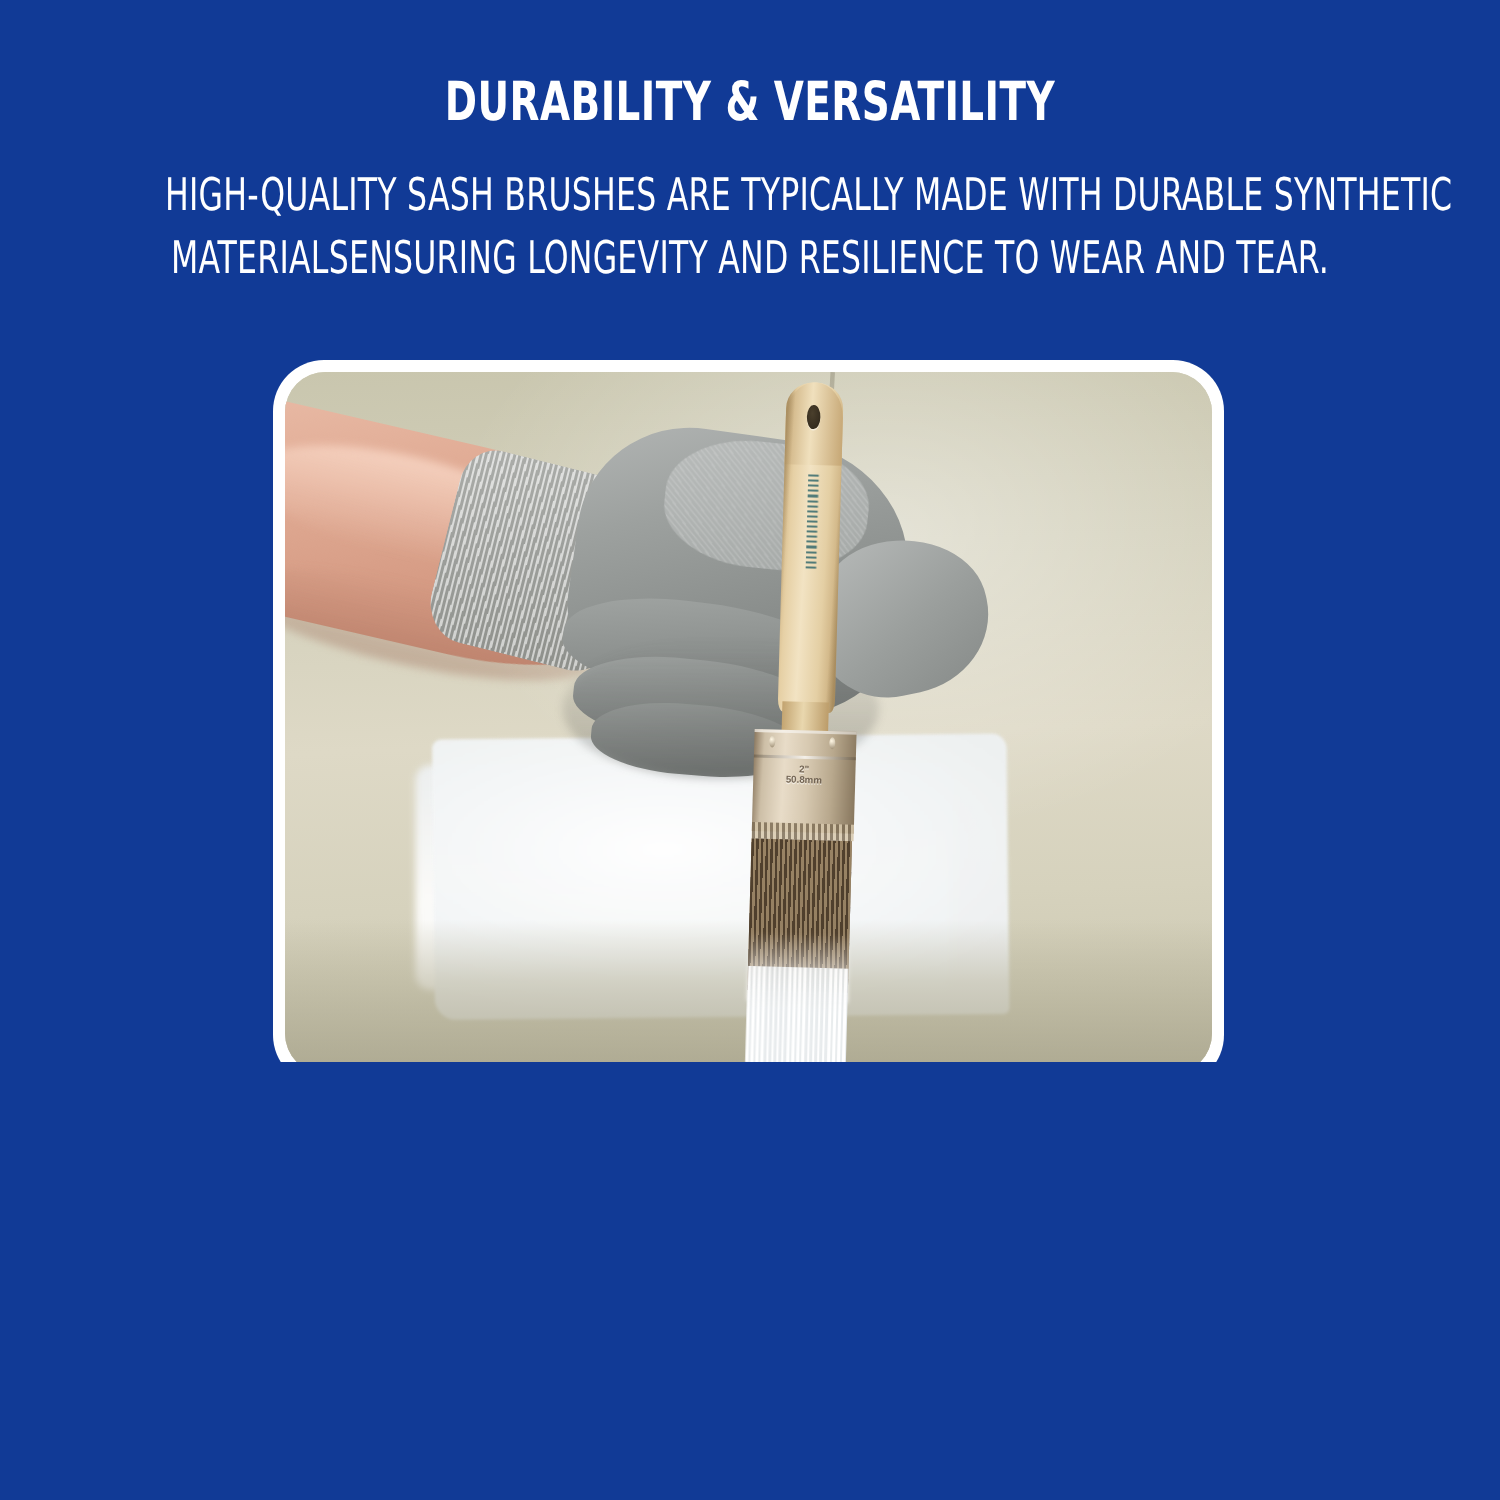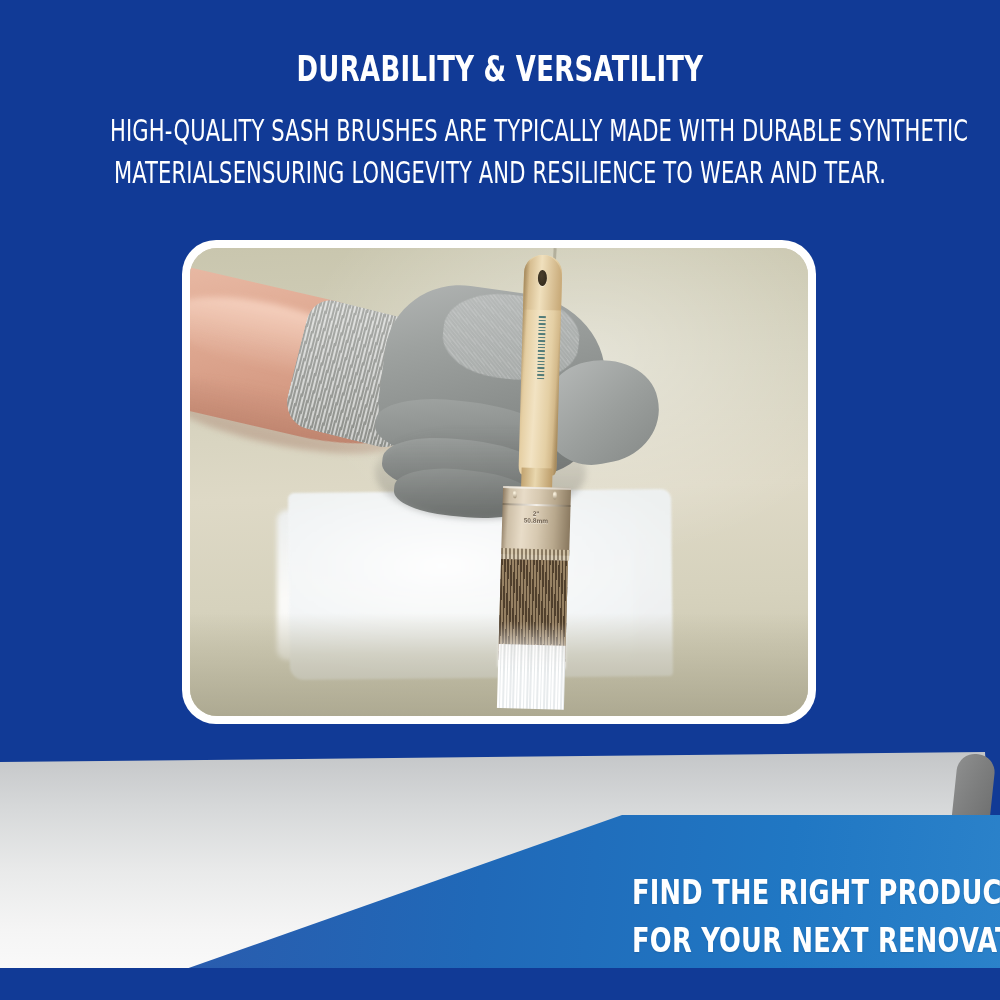--- a/index.html
+++ b/index.html
@@ -1,21 +1,21 @@
 <!DOCTYPE html>
 <html><head>
 <meta charset="utf-8">
 <style>
   html,body{margin:0;padding:0;}
   body{
     width:1000px;height:1000px;overflow:hidden;
     font-family:"Liberation Sans", sans-serif;
     background:#113A96;
   }
-  #stage{position:relative;width:1000px;height:968px;overflow:hidden;background:#113A96;}
+  #stage{position:relative;width:1000px;height:708px;overflow:hidden;background:#113A96;}
 
   
   .headline{
     position:absolute;left:0;top:48px;width:1000px;text-align:center;
     color:#ffffff;font-family:"DejaVu Sans Condensed","Liberation Sans",sans-serif;
     font-weight:bold;font-size:36px;letter-spacing:.4px;
     transform:scaleX(.80);transform-origin:50% 50%;
     white-space:nowrap;
   }
   .subline{

